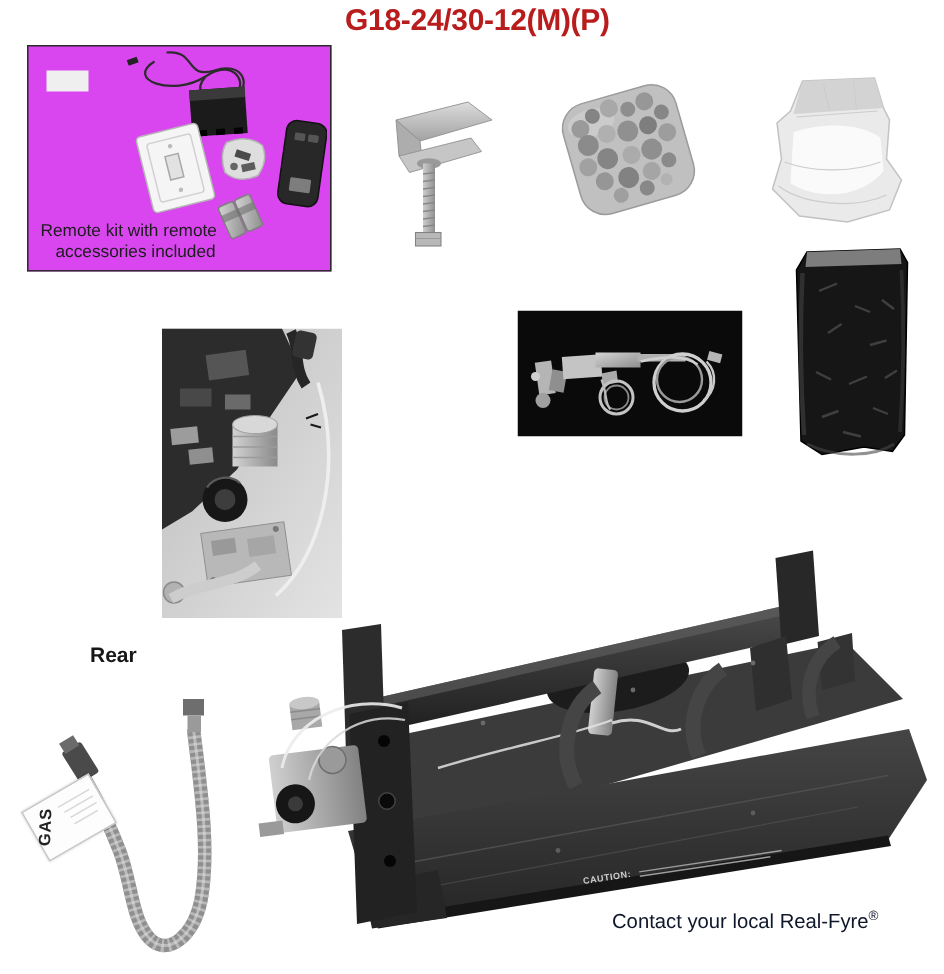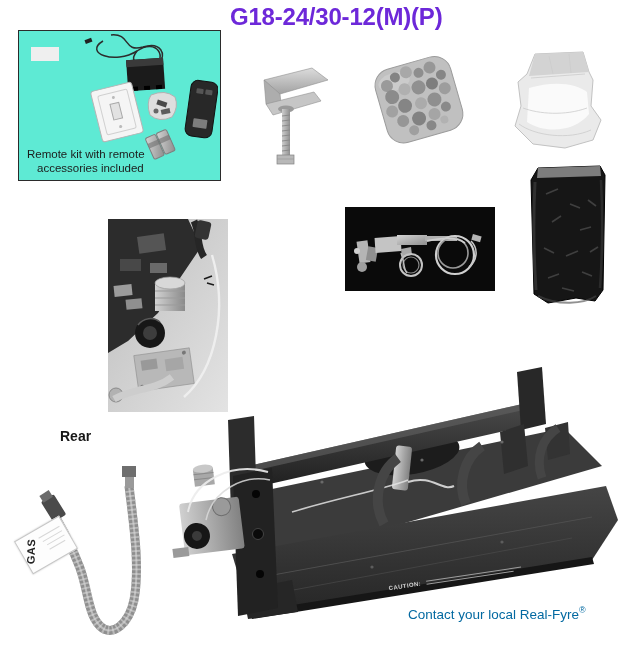--- a/index.html
+++ b/index.html
@@ -1,24 +1,24 @@
 <!DOCTYPE html>
 <html><head>
 <meta charset="utf-8">
 <style>
   html,body{margin:0;padding:0;background:#fff;}
   .canvas{position:relative;width:629px;height:649px;background:#fff;overflow:hidden;
           font-family:"Liberation Sans",sans-serif;color:#1a1a1a;}
   .abs{position:absolute;}
-  .title{font-size:24px;font-weight:bold;letter-spacing:-0.2px;color:#6d28d9;}
-  .remote-box{border:1.5px solid #2b2b2b;background:#5eead4;}
+  .title{font-size:20px;font-weight:bold;letter-spacing:-0.2px;color:#b91c1c;}
+  .remote-box{border:1.5px solid #2b2b2b;background:#d946ef;}
   .caption{font-size:11.5px;line-height:14px;color:#1c1c1c;}
   .caption .indent{padding-left:10px;}
   .rear{font-size:14px;font-weight:bold;color:#161616;}
-  .contact{font-size:13.5px;line-height:18.5px;color:#0369a1;}
+  .contact{font-size:13.5px;line-height:18.5px;color:#0f172a;}
   .contact sup{font-size:9px;}
   .gas-tag{width:50px;height:36px;background:#fdfdfd;border:1px solid #c6c6c6;
            transform:rotate(-30deg);box-shadow:0 0 2px rgba(0,0,0,.2);}
   .gas-word{position:absolute;left:-4px;top:10px;transform:rotate(-58deg);
             font-size:11px;font-weight:bold;letter-spacing:.5px;color:#222;}
   .tag-line{position:absolute;height:1px;background:#d7d7d7;}
   .caution-strip{display:flex;align-items:center;gap:5px;transform:rotate(-8.5deg);}
   .caution-strip .cw{font-size:6px;font-weight:bold;letter-spacing:.4px;color:#cfcfcf;white-space:nowrap;}
   .fineprint div{height:1px;background:#9d9d9d;margin:2px 0;}
   svg{display:block;}

